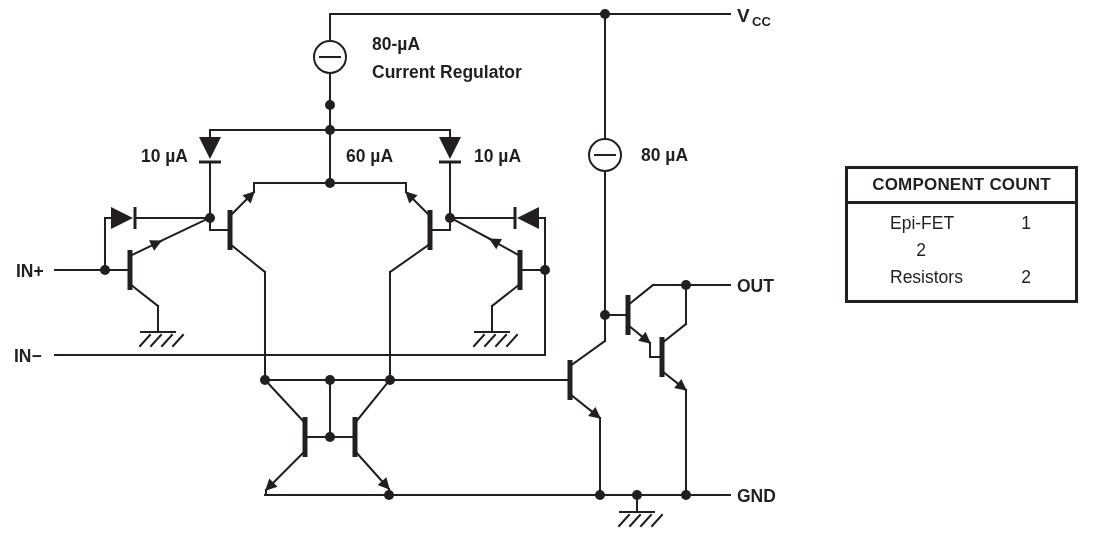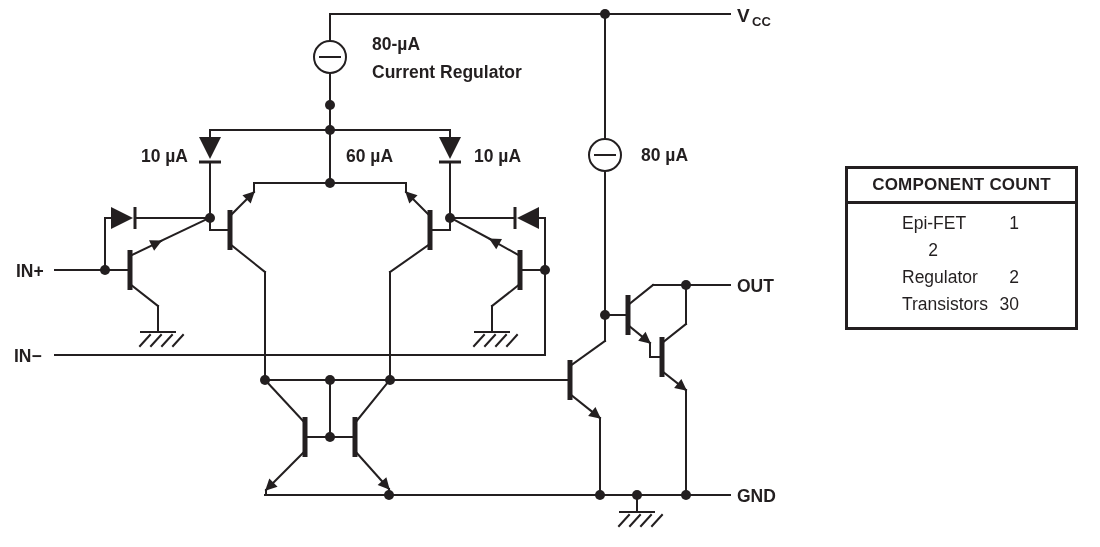--- a/index.html
+++ b/index.html
@@ -18,21 +18,21 @@
   .lbl-sm{font-family:"Liberation Sans",sans-serif;font-weight:bold;font-size:13px;fill:#231f20;}
   .lbl-lg{font-family:"Liberation Sans",sans-serif;font-weight:bold;font-size:19px;fill:#231f20;}
   .cc-table{
     position:absolute;left:845px;top:166px;width:233px;
     border:3px solid #231f20;background:#fff;box-sizing:border-box;
   }
   .cc-header{
     font-weight:bold;font-size:17px;color:#231f20;text-align:center;
     padding:6px 2px;border-bottom:3px solid #231f20;letter-spacing:.2px;
   }
-  .cc-body{padding:6px 16px 9px;}
+  .cc-body{padding:6px 4px 9px;}
   .cc-row{display:flex;align-items:center;color:#231f20;font-size:17.5px;line-height:27px;padding:0 40px 0 38px;}
   .cc-name{flex:1;text-align:left;}
   .cc-count{width:36px;text-align:right;}
 </style>
 </head>
 <body>
 
 <div class="stage">
 
   <svg width="1100" height="547" viewBox="0 0 1100 547">
@@ -246,23 +246,19 @@
     <div class="cc-header">COMPONENT COUNT</div>
     <div class="cc-body">
       <div class="cc-row">
         <span class="cc-name">Epi-FET</span>
         <span class="cc-count">1</span>
       </div>
       <div class="cc-row">
         <span class="cc-count">2</span>
       </div>
       <div class="cc-row">
-        <span class="cc-name">Regulator</span>
+        <span class="cc-name">Resistors</span>
         <span class="cc-count">2</span>
-      </div>
-      <div class="cc-row">
-        <span class="cc-name">Transistors</span>
-        <span class="cc-count">30</span>
       </div>
     </div>
   </div>
 
 </div>
 
 </body></html>

